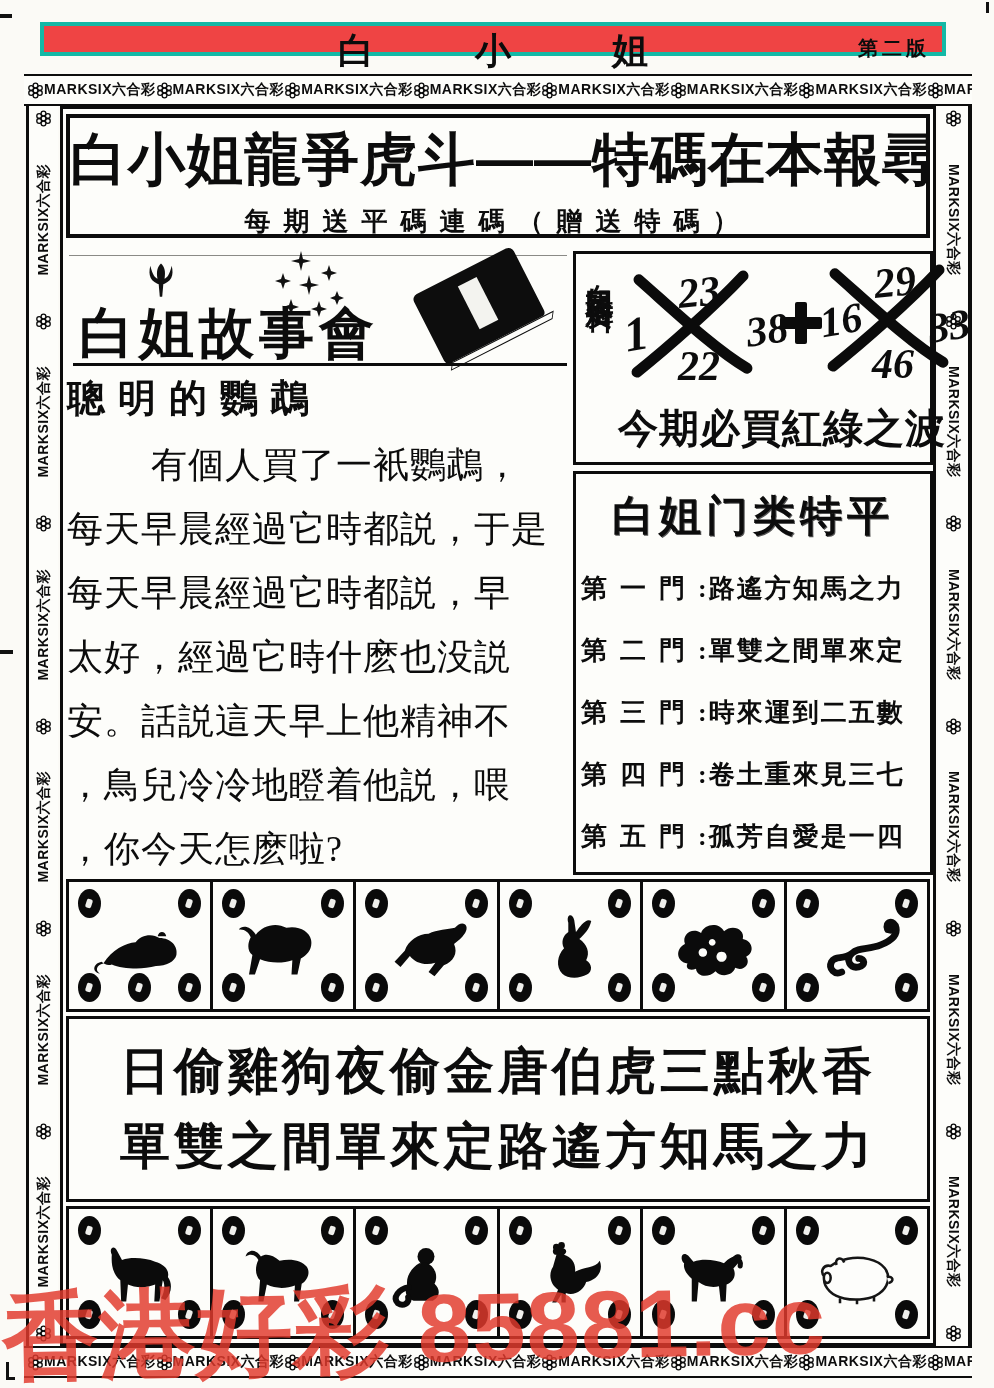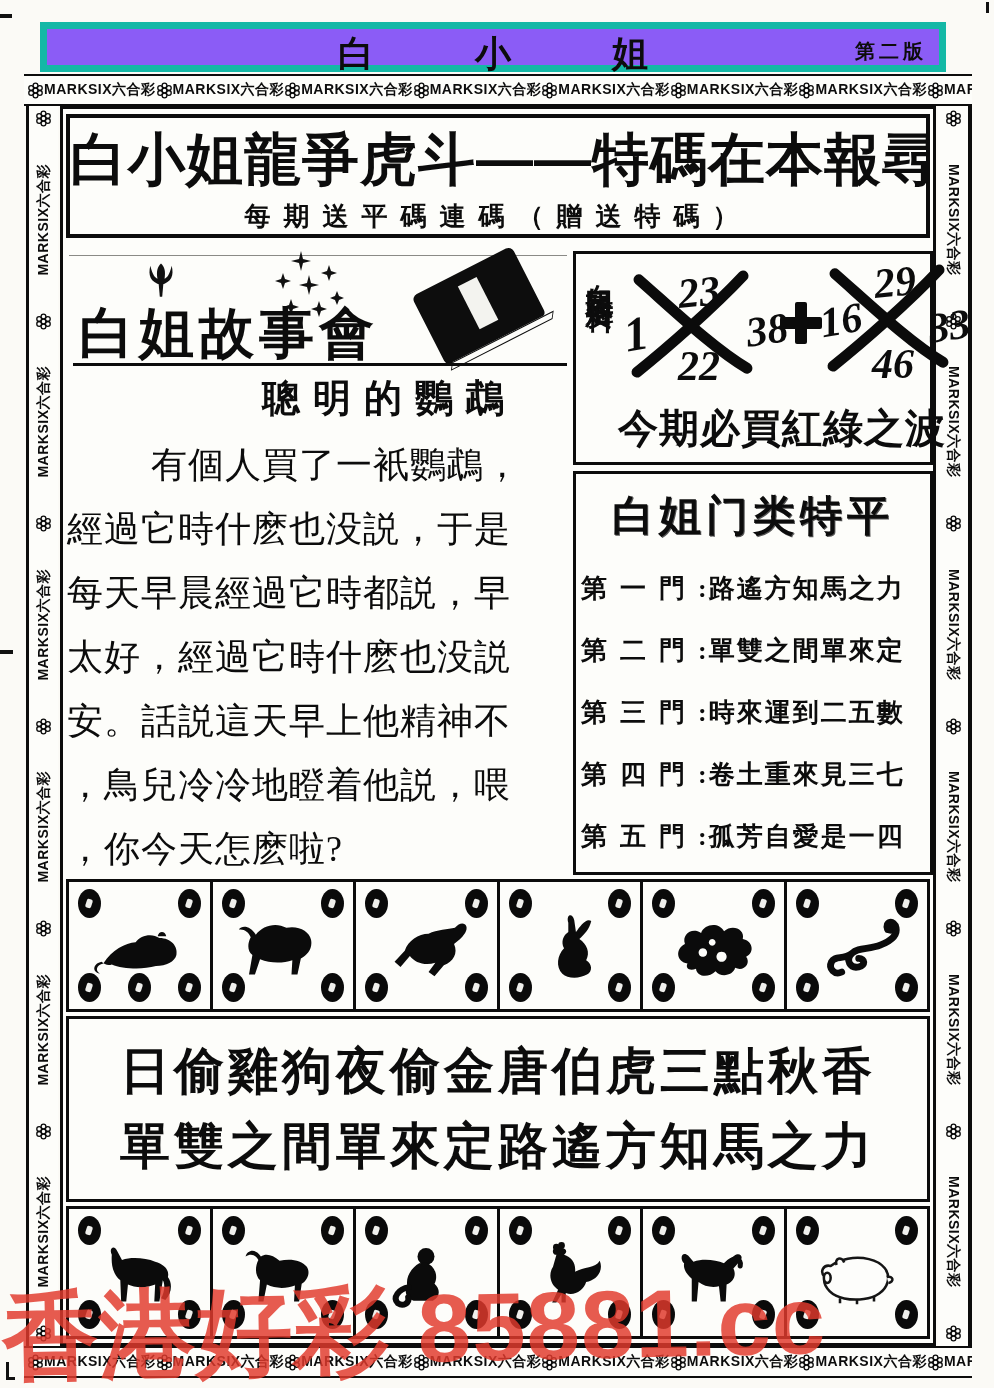--- a/index.html
+++ b/index.html
@@ -5,22 +5,22 @@
   html,body{margin:0;padding:0;}
   body{
     width:994px;height:1388px;position:relative;overflow:hidden;
     background:#fbfaf6;color:#0c0c0c;
     font-family:"Liberation Sans",sans-serif;
   }
   .abs{position:absolute;}
   
   .mark{position:absolute;background:#111;}
   
-  #title-bar{left:40px;top:22px;width:906px;height:50px;border:7px solid #14b8a6;
-    box-sizing:border-box;background:#8b5cf6;}
+  #title-bar{left:40px;top:22px;width:906px;height:34px;border:4px solid #14b8a6;
+    box-sizing:border-box;background:#ef4444;}
   #page-title{position:absolute;left:0;right:0;top:1px;text-align:center;
     font-family:"Liberation Serif",serif;font-weight:700;font-size:36px;letter-spacing:46px;text-indent:46px;}
   #edition{position:absolute;right:12px;top:9px;font-family:"Liberation Serif",serif;
     font-size:20px;font-weight:600;letter-spacing:4px;}
   
   .strip{box-sizing:border-box;background:#fdfdfa;overflow:hidden;}
   .strip.h{display:flex;align-items:center;justify-content:space-between;
     border-top:2px solid #0c0c0c;border-bottom:2px solid #0c0c0c;padding:0 3px;}
   #top-strip{left:24px;top:74px;width:948px;height:32px;}
   #bottom-strip{left:24px;top:1346px;width:948px;height:32px;}
@@ -33,36 +33,36 @@
   #left-strip .mtext{transform:rotate(180deg);}
   .flower{width:17px;height:17px;flex:0 0 auto;}
   
   #content{left:60px;top:106px;width:876px;height:1240px;border:3px solid #0c0c0c;
     box-sizing:border-box;background:#fdfdfa;}
   #content > div{position:absolute;box-sizing:border-box;}
   
   #headline-box{left:3px;top:5px;width:864px;height:124px;border:4px solid #0c0c0c;
     text-align:center;overflow:hidden;}
   #headline-main{margin-top:4px;font-size:57px;font-weight:900;letter-spacing:1px;white-space:nowrap;}
-  #headline-sub{font-size:26px;font-weight:900;letter-spacing:13px;white-space:nowrap;}
+  #headline-sub{margin-top:5px;font-size:26px;font-weight:900;letter-spacing:13px;white-space:nowrap;}
   
   #story-col{left:4px;top:138px;width:504px;height:630px;}
   #story-col *{position:absolute;}
   #story-thinline{left:2px;top:8px;width:498px;height:1px;background:#8a8a86;}
   #tulip{left:76px;top:14px;width:36px;height:38px;}
   #sparkle{left:178px;top:2px;width:116px;height:72px;}
   #book{left:330px;top:6px;width:172px;height:122px;}
   #book-body{left:26px;top:14px;width:112px;height:78px;background:#0d0d0d;border-radius:6px;
     transform:rotate(-27deg);}
   #book-body .label{position:absolute;left:46px;top:12px;width:21px;height:48px;background:#f3f3ef;}
   #book-body::after{content:'';position:absolute;left:4px;bottom:-6px;width:112px;height:5px;
     background:#fdfdfa;border:1px solid #0d0d0d;transform:skewX(-35deg);}
   #section-title{left:12px;top:50px;font-size:55px;font-weight:900;letter-spacing:5px;white-space:nowrap;}
   #title-underline{left:6px;top:116px;width:494px;height:3px;background:#0c0c0c;}
-  #story-title{left:0;top:126px;width:450px;text-align:right;font-size:38px;font-weight:700;
+  #story-title{left:0;top:126px;width:450px;text-align:left;font-size:38px;font-weight:700;
     letter-spacing:13px;white-space:nowrap;}
   #story-text{left:0;top:186px;width:504px;position:absolute;}
   #story-text .sline{position:static;display:block;height:64px;line-height:64px;
     font-family:"Liberation Serif",serif;font-size:36px;letter-spacing:1px;white-space:nowrap;}
   #story-text .sline:first-child{text-indent:84px;}
   
   #tips-box{left:510px;top:142px;width:360px;height:214px;border:3px solid #0c0c0c;}
   #tips-box *{position:absolute;box-sizing:border-box;}
   #vlabel{left:5px;top:8px;width:36px;height:198px;writing-mode:vertical-rl;text-orientation:upright;
     font-size:28px;font-weight:900;letter-spacing:4px;line-height:36px;}
@@ -510,21 +510,21 @@
     <div id="book">
       <div id="book-body">
           <div class="label"></div>
         </div>
     </div>
     <div id="section-title">白姐故事會</div>
     <div id="title-underline"></div>
     <div id="story-title">聰明的鸚鵡</div>
     <div id="story-text">
       <span class="sline">有個人買了一衹鸚鵡，</span>
-      <span class="sline">經過它時什麽也没説，于是</span>
+      <span class="sline">每天早晨經過它時都説，于是</span>
       <span class="sline">每天早晨經過它時都説，早</span>
       <span class="sline">太好，經過它時什麽也没説</span>
       <span class="sline">安。話説這天早上他精神不</span>
       <span class="sline">，鳥兒冷冷地瞪着他説，喂</span>
       <span class="sline">，你今天怎麽啦?</span>
     </div>
   </div>
 
   <div id="tips-box">
     <div id="vlabel">白姐最后资料</div>

